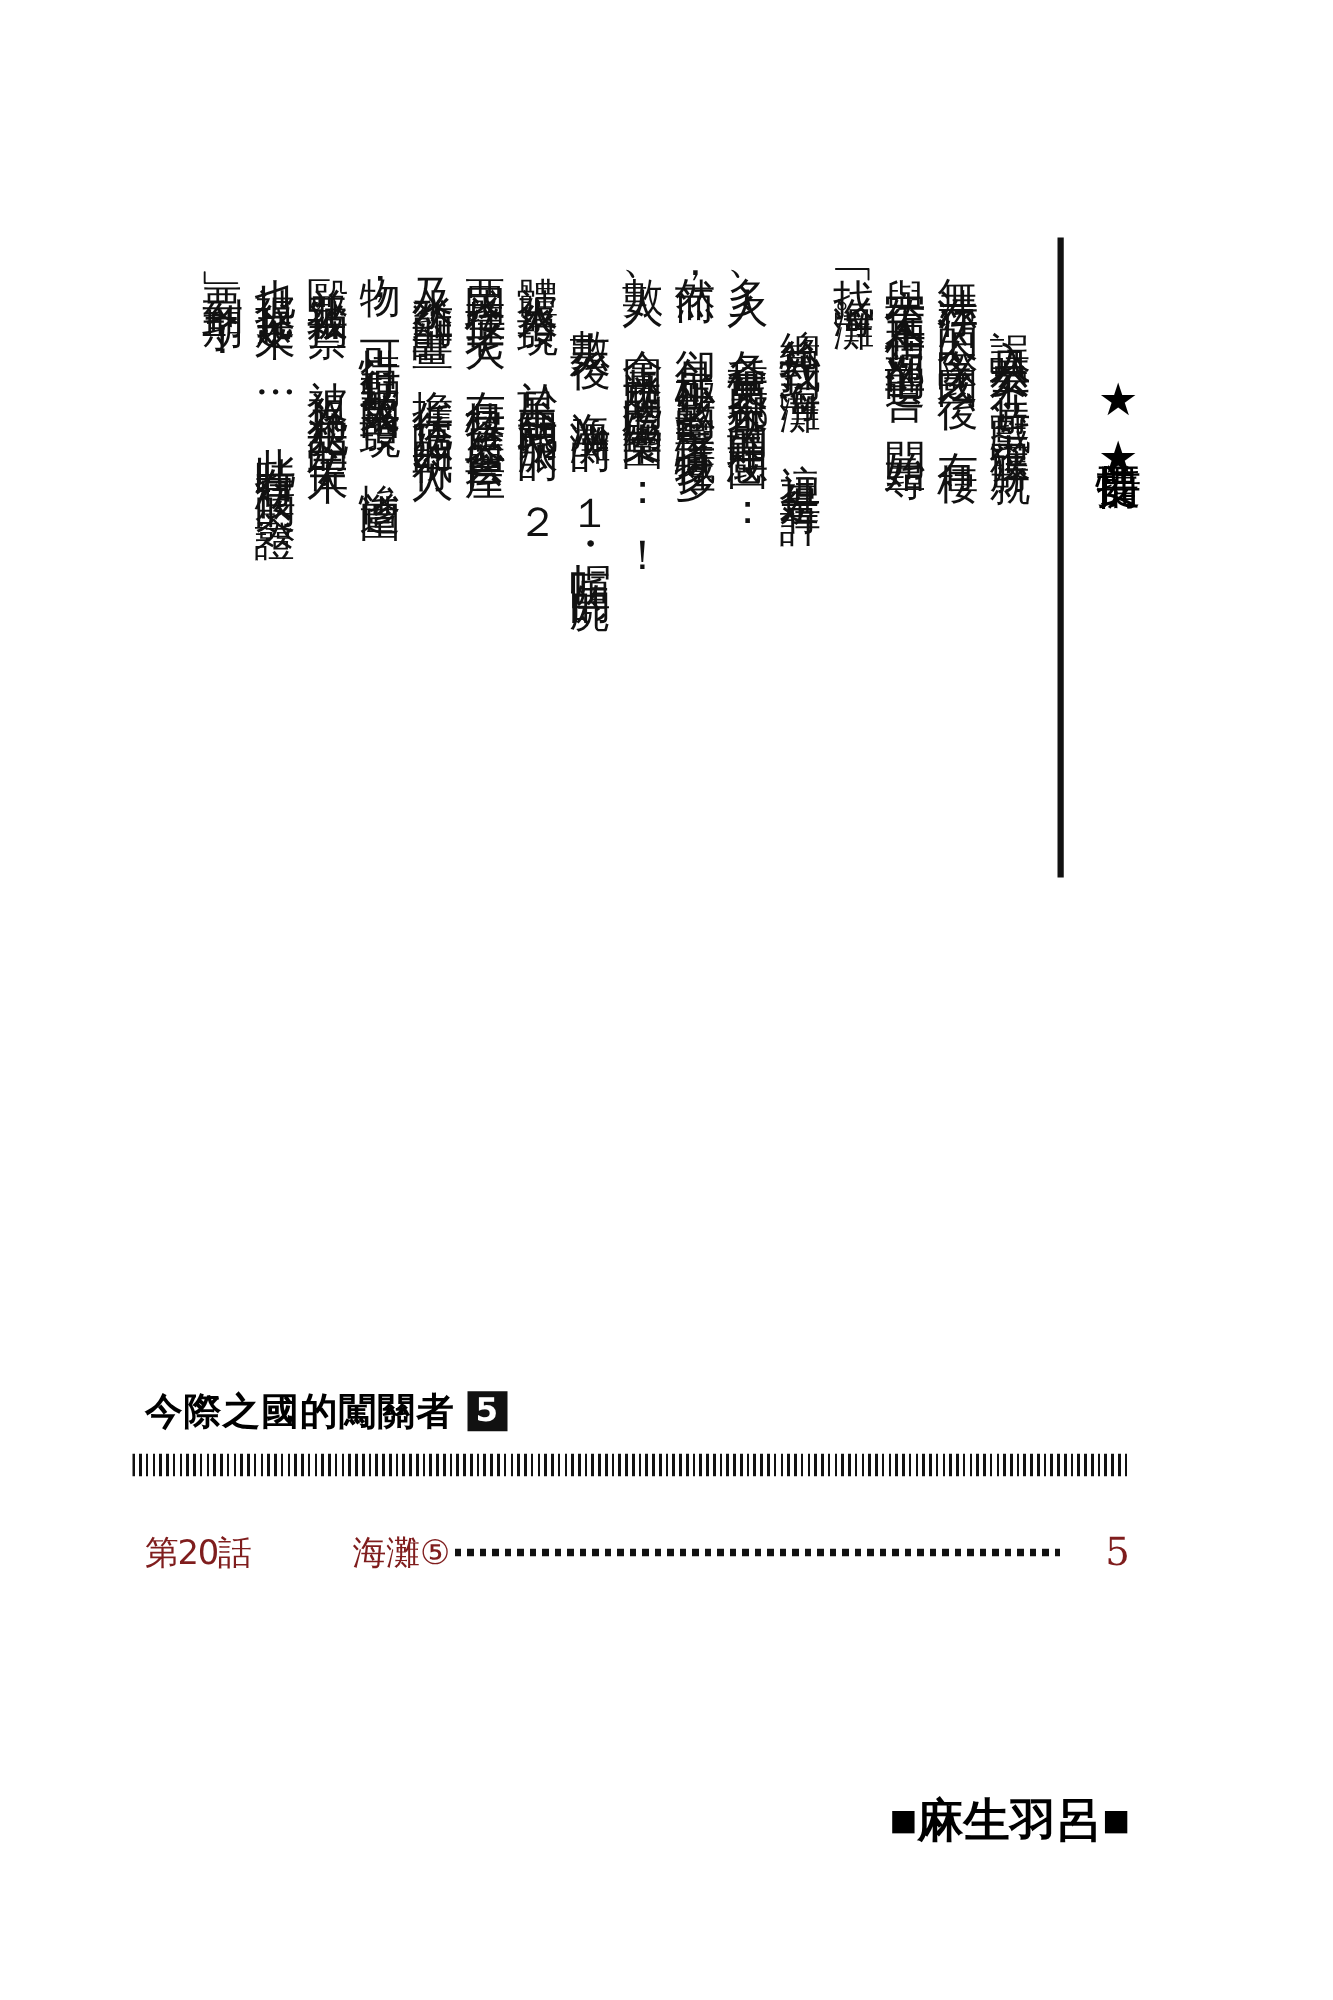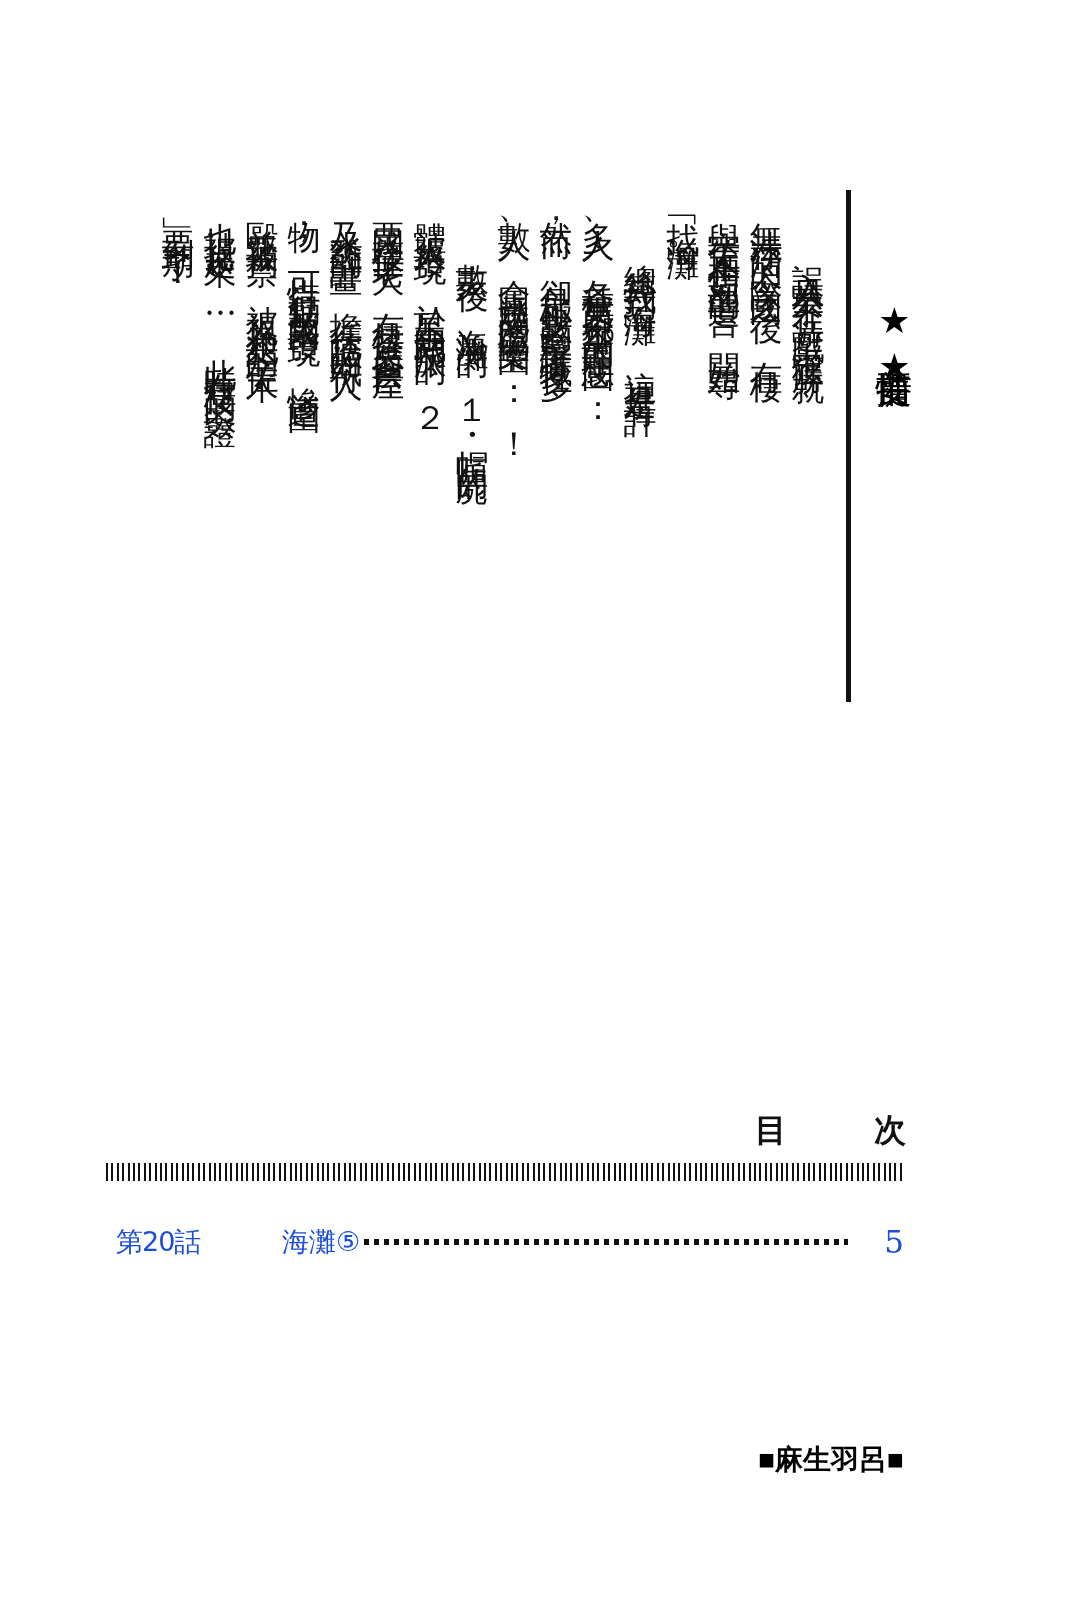--- a/index.html
+++ b/index.html
@@ -20,31 +20,31 @@
   .vol-badge { display: inline-block; background: #111; color: #fff; width: 32px; height: 32px;
                line-height: 32px; text-align: center; font-size: 26px; margin-left: 10px;
                vertical-align: 2px; font-family: "DejaVu Sans", sans-serif; font-weight: bold; }
   .toc-label { position: absolute; right: 0; top: 0; font-family: "DejaVu Sans", sans-serif;
                font-weight: bold; font-size: 32px; line-height: 40px; word-spacing: 20px; letter-spacing: 28px; margin-right: -28px; }
   .toc-rule { position: absolute; left: 106px; top: 1163px; width: 798px; height: 18px;
               background: repeating-linear-gradient(to right, #111 0, #111 2px, transparent 2px, transparent 5.4px); }
 
   .toc-list { position: absolute; left: 116px; top: 1218px; width: 788px; }
   .toc-row { position: relative; height: 48px; display: flex; align-items: center;
-             font-family: "DejaVu Sans", sans-serif; font-size: 27px; color: #1d4ed8; }
+             font-family: "DejaVu Sans", sans-serif; font-size: 27px; color: #7f1d1d; }
   .toc-ch { width: 118px; flex: none; letter-spacing: -1px; }
   .toc-name { flex: none; margin-left: 48px; }
   .toc-dots { flex: 1; height: 6px; margin: 0 6px 0 4px;
               background: repeating-linear-gradient(to right, #111 0, #111 5px, transparent 5px, transparent 10px); }
   .toc-page { flex: none; width: 50px; text-align: right; font-family: "DejaVu Serif", serif; font-size: 31px; }
   .toc-row.short .toc-dots { margin-right: 22px; }
   .toc-row.short .toc-page { width: 34px; }
 
-  .author { position: absolute; right: 162px; top: 1440px; font-family: Liberation Serif, serif;
-            font-weight: bold; font-size: 28px; line-height: 40px; color: #000; }
+  .author { position: absolute; right: 162px; top: 1440px; font-family: Liberation Mono, monospace;
+            font-weight: bold; font-size: 37px; line-height: 40px; color: #000; }
 </style>
 </head>
 <body>
 
 <div class="synopsis-region">
   <div class="syn-title">★前情提要★</div>
   <div class="syn-bar"></div>
 
   <div class="syn-col indent" style="left:787px">誤入只要不在「遊戲」中獲勝就</div>
   <div class="syn-col" style="left:745px">無法存活的「今際之國」後，有棲</div>
@@ -58,21 +58,23 @@
   <div class="syn-col" style="left:409px">體被人發現，於是由武鬥派的№２</div>
   <div class="syn-col" style="left:367px">粟國接任老大。有棲答應參與苣屋</div>
   <div class="syn-col" style="left:325px">及水雞的計畫，擔任危險的執行人</div>
   <div class="syn-col" style="left:283px">物；可惜行動被粟國發現，慘遭圍</div>
   <div class="syn-col" style="left:241px">毆並被拘禁。被視為共犯的宇佐木</div>
   <div class="syn-col" style="left:199px">也被捉起來……此時有棲的「簽證</div>
   <div class="syn-col" style="left:157px">」要到期了！</div>
 </div>
 
 <div class="toc-header">
-  <div class="toc-label">目 次</div>
+  <div class="book-title">
+    <span>今際之國的闖關者</span><span class="vol-badge">5</span>
+  </div>
 </div>
 <div class="toc-rule"></div>
 
 <div class="toc-list">
   <div class="toc-row">
     <span class="toc-ch">第20話</span>
     <span class="toc-name">海灘⑤</span>
     <span class="toc-dots"></span>
     <span class="toc-page">5</span>
   </div>

